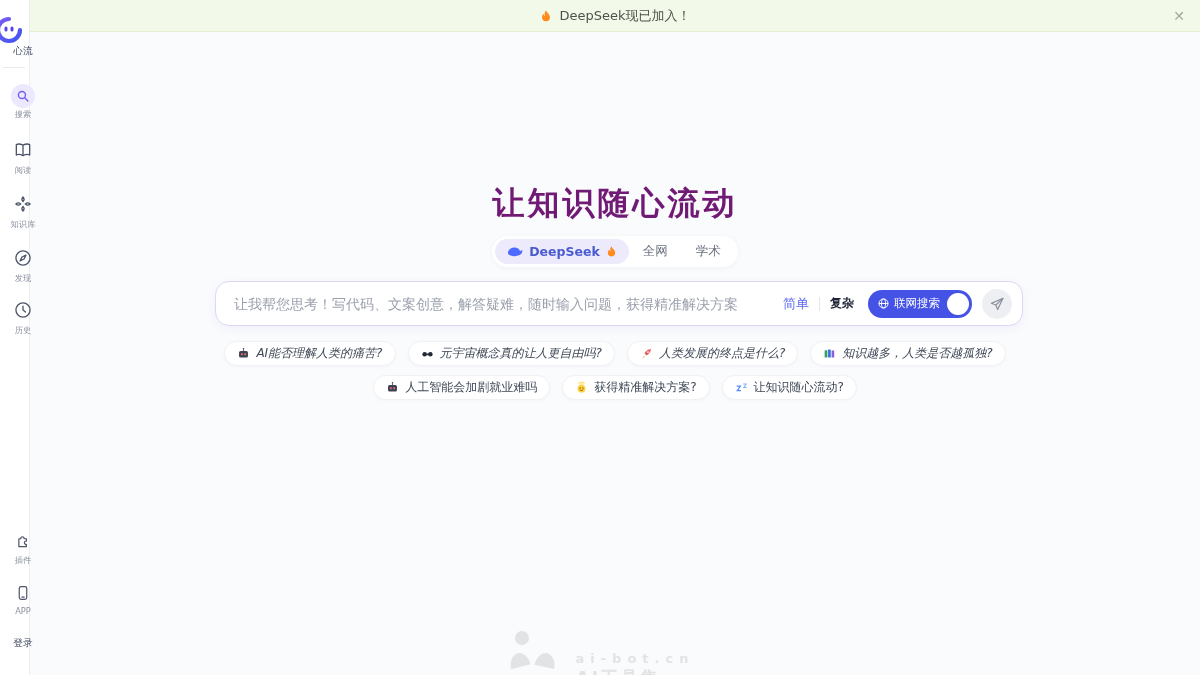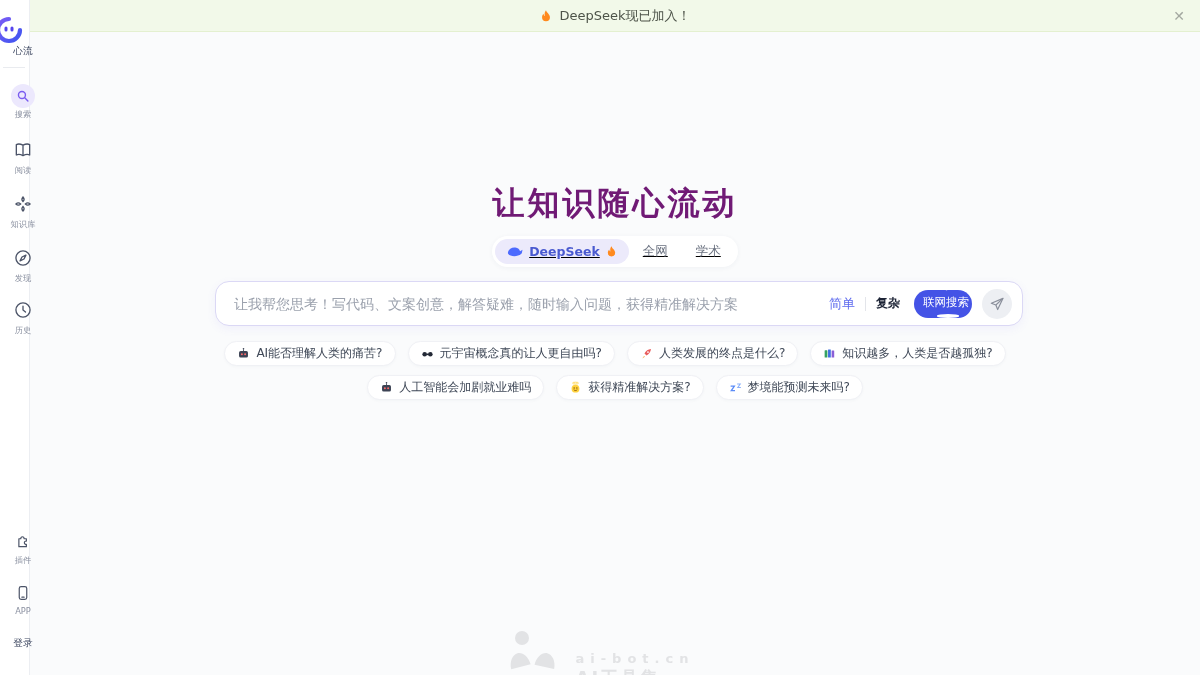--- a/index.html
+++ b/index.html
@@ -27,47 +27,47 @@
   .divider { position:absolute; left:3px; top:67px; width:22px; height:1px; background:#e9ebef; }
   .search-bubble { display:inline-flex; width:24px; height:24px; border-radius:50%;
     background:#ece8fd; align-items:center; justify-content:center; }
 
   
   .title { position:absolute; left:30px; right:0; top:182px; text-align:center;
     font-size:32px; font-weight:bold; letter-spacing:3px; color:#701a75; }
 
   .tabs-wrap { position:absolute; left:30px; right:0; top:236px; display:flex; justify-content:center; }
   .tabs { display:inline-flex; align-items:center; background:#ffffff; border-radius:16px;
-    padding:3px; box-shadow:0 1px 5px rgba(40,50,90,.05); height:31px;text-decoration:underline; }
+    padding:3px; box-shadow:0 1px 5px rgba(40,50,90,.05); height:31px; }
   .tab { display:inline-flex; align-items:center; gap:5px; height:25px; border-radius:13px;
     padding:0 14px; font-size:12.5px; color:#6b7280; cursor:pointer; white-space:nowrap; }
   .tab.active { background:#eceafb; color:#4a5ad0; font-weight:bold; padding:0 11px; }
   .tab .flame { width:13px; height:13px; }
   .tab .whale { width:18px; height:13px; }
 
   .searchbar { position:absolute; left:215px; top:281px; width:808px; height:45px;
     background:#ffffff; border:1px solid #dbd8f5; border-radius:14px;
     box-shadow:0 3px 10px rgba(110,100,240,.07);
     display:flex; align-items:center; padding:0 10px 0 18px; gap:10px; }
   .searchbar input { flex:1; border:none; outline:none; background:transparent;
     font-size:14px; color:#333a49; font-family:inherit; }
   .searchbar input::placeholder { color:#9ba1ad; }
   .mode-simple { font-size:13px; color:#5b68ee; cursor:pointer; white-space:nowrap; }
   .mode-div { width:1px; height:14px; background:#e3e5ea; }
   .mode-complex { font-size:12px; color:#1d2436; font-weight:bold; cursor:pointer; white-space:nowrap; }
   .web-toggle { display:inline-flex; align-items:center; gap:4px; height:28px;
-    background:#4453e6; border-radius:15px; padding:0 3px 0 9px; cursor:pointer; margin-left:4px;flex-direction:column; }
+    background:#4453e6; border-radius:15px; padding:0 3px 0 9px; cursor:pointer; margin-left:4px; }
   .web-toggle .globe { width:13px; height:13px; }
   .web-toggle .wt-label { color:#ffffff; font-size:11.5px; white-space:nowrap; }
   .web-toggle .knob { width:22px; height:22px; background:#ffffff; border-radius:50%; margin-left:3px; }
   .send-btn { width:30px; height:30px; border-radius:50%; background:#edeff3;
     display:inline-flex; align-items:center; justify-content:center; cursor:pointer; }
 
   .chips-row { position:absolute; left:30px; right:0; display:flex; justify-content:center; gap:12px; }
-  .chips-row.r1 { top:341px; }
+  .chips-row.r1 { top:341px;font-style:italic; }
   .chips-row.r2 { top:375px; }
   .chip { display:inline-flex; align-items:center; gap:6px; height:25px; background:#ffffff;
     border:1px solid #f0f1f5; border-radius:13px; padding:0 12px; font-size:12px;
     color:#3f4857; cursor:pointer; box-shadow:0 1px 3px rgba(40,50,90,.03); white-space:nowrap; }
   .chip svg { width:13px; height:13px; flex:none; }
 
   
   .watermark { position:absolute; left:0; right:0; top:612px; display:flex;
     justify-content:center; align-items:center; gap:12px; }
   .wm-text { color:#e2e3e5; }
@@ -282,21 +282,21 @@
           <circle cx="9.7" cy="8.6" r=".8" fill="#7a4b00"></circle>
           <path d="M6.2 11c1.2 1.1 2.4 1.1 3.6 0" stroke="#7a4b00" stroke-width="1" fill="none" stroke-linecap="round"></path>
         </svg>
       <span>获得精准解决方案?</span>
     </div>
     <div class="chip">
       <svg viewBox="0 0 16 16">
           <path d="M2 6.2h4.6L2.8 11.8h4.6" stroke="#5b8cf7" stroke-width="1.6" fill="none"></path>
           <path d="M10 3.8h3.8l-3 4.2H14.6" stroke="#8ab0fa" stroke-width="1.3" fill="none"></path>
         </svg>
-      <span>梦境能预测未来吗?</span>
+      <span>让知识随心流动?</span>
     </div>
   </div>
 
   <div class="watermark">
     <svg width="58" height="44" viewBox="0 0 58 44">
       <circle cx="16" cy="9" r="7" fill="#e2e3e5"></circle>
       <path d="M3 38c0-8 5-14 10-14s10 6 10 14z" fill="#e2e3e5" transform="rotate(-14 13 30)"></path>
       <path d="M30 38c0-8 5-14 10-14s10 6 10 14z" fill="#e2e3e5" transform="rotate(12 40 30)"></path>
     </svg>
     <div class="wm-text">

